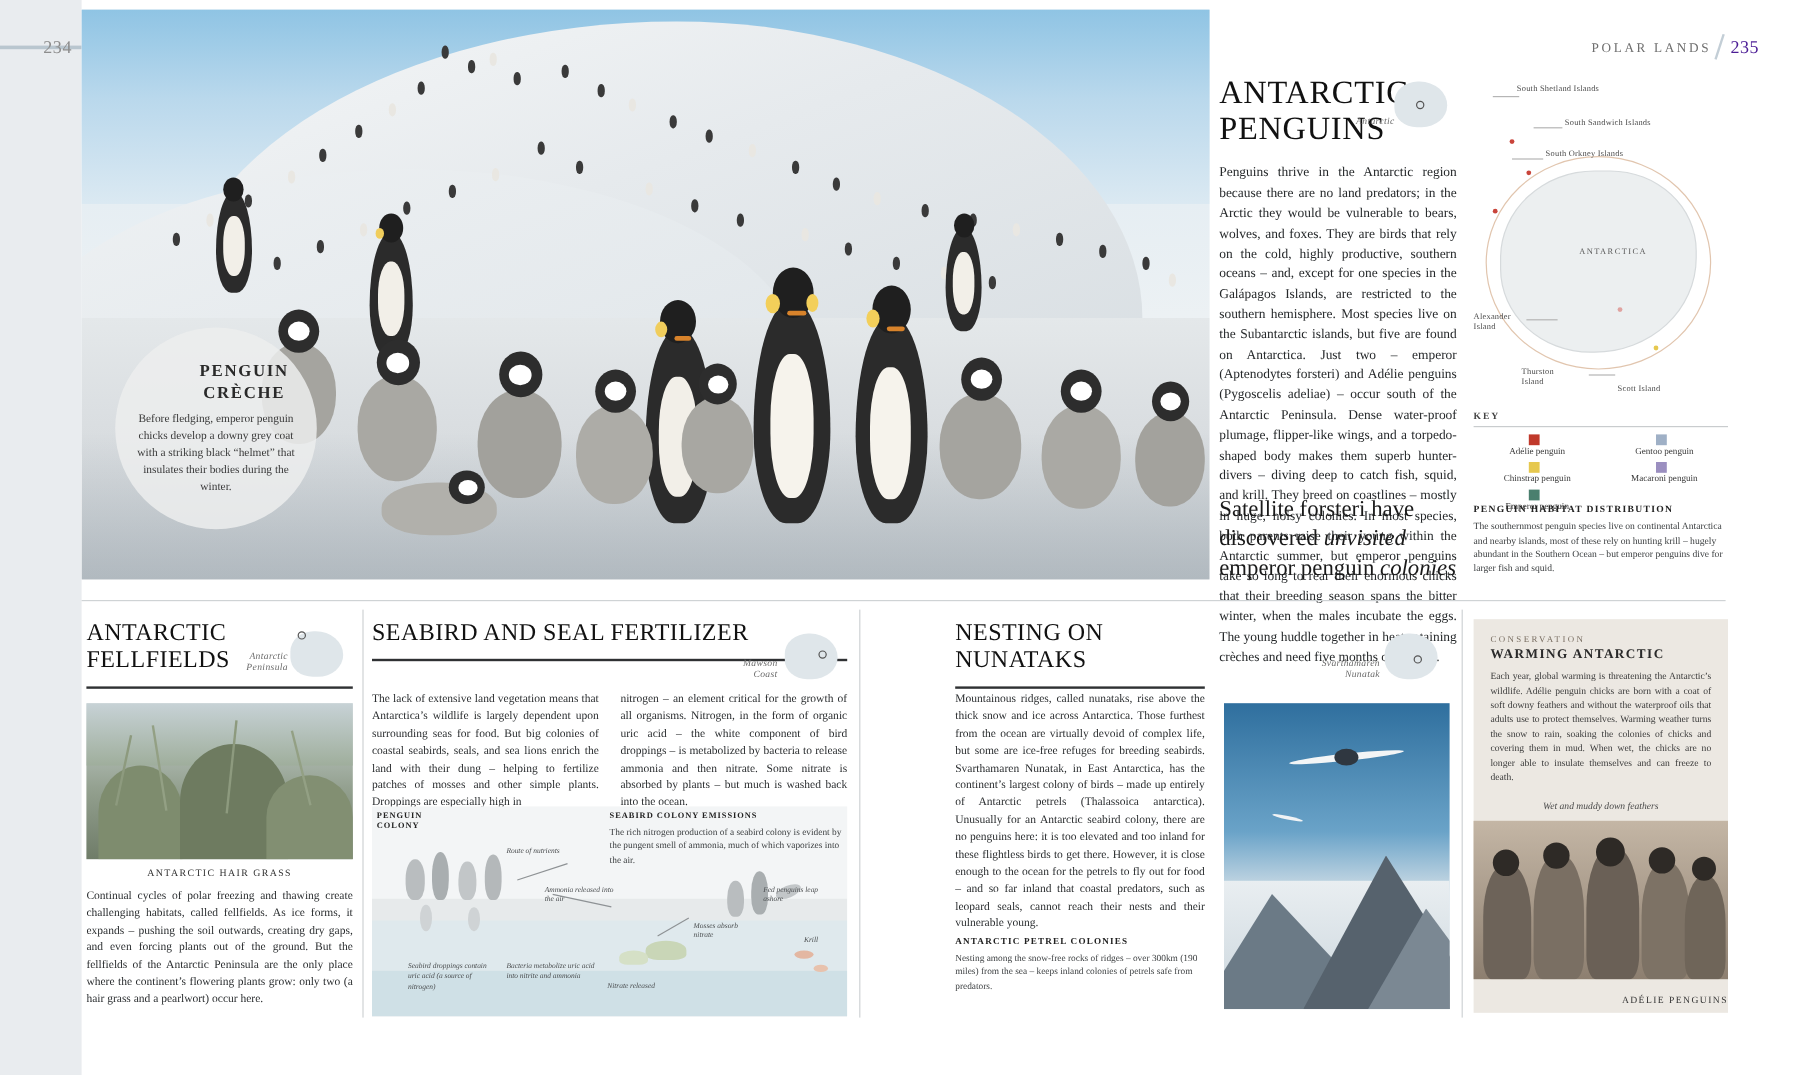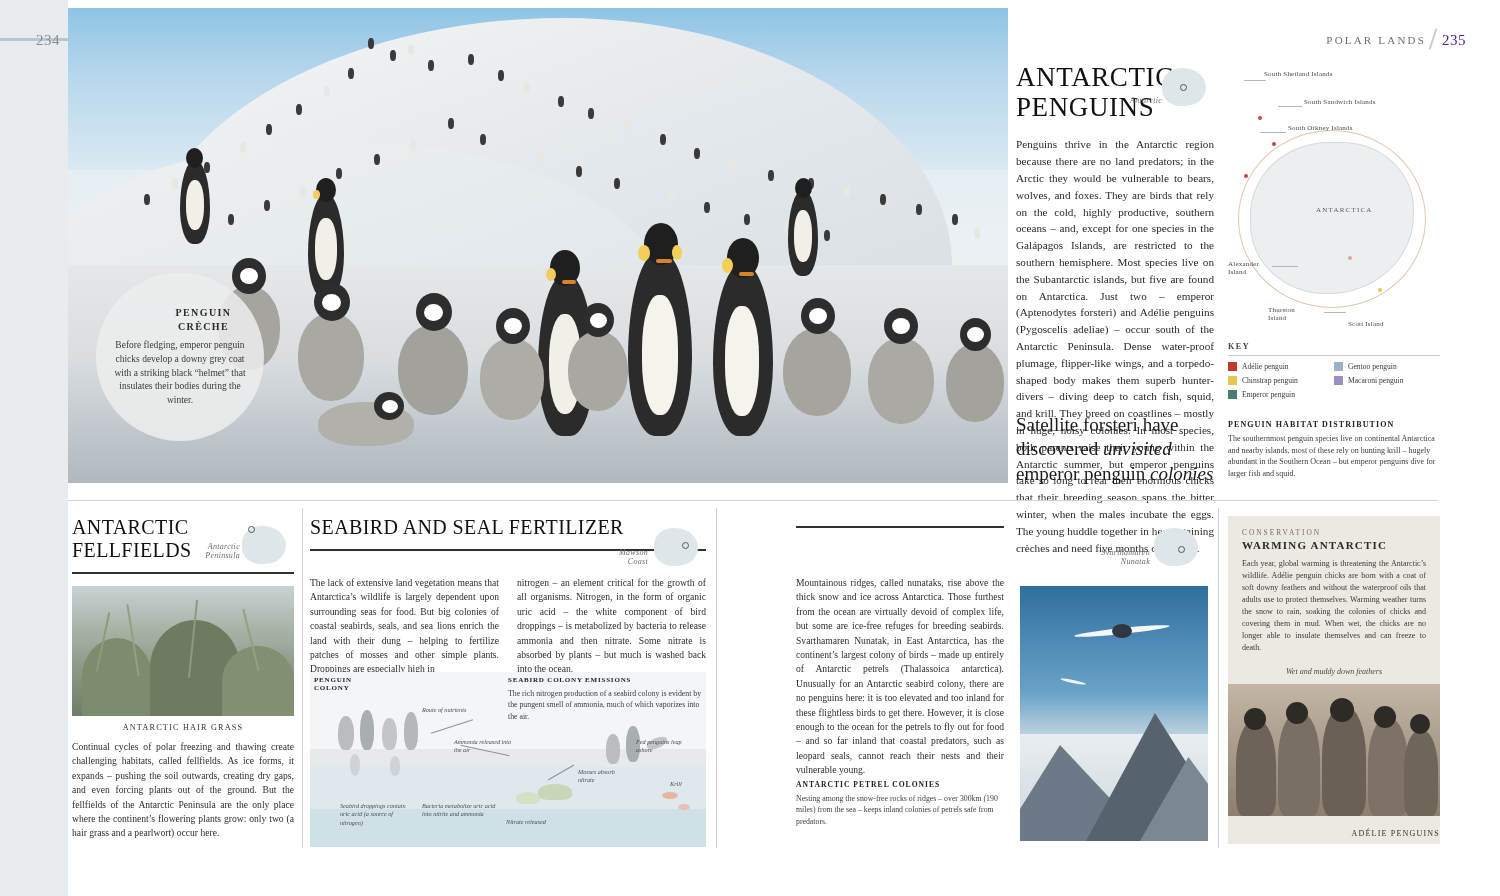--- a/index.html
+++ b/index.html
@@ -52,21 +52,21 @@
   .crowd-dot{position:absolute;width:6px;height:11px;border-radius:46%;background:#3a3a3a;}
   .crowd-dot.w{background:#e9e7e2;}
 
   
   .caption-circle{
     position:absolute;left:28px;bottom:42px;width:168px;height:168px;border-radius:50%;
     background:rgba(236,238,238,.86);
     display:flex;flex-direction:column;align-items:center;justify-content:center;
     text-align:center;padding:12px;box-sizing:border-box;
   }
-  .caption-circle .cc-title{font-size:10px;letter-spacing:1.4px;font-weight:bold;color:#2a2a2a;line-height:1.35;margin-bottom:6px;margin-left:47px;}
+  .caption-circle .cc-title{font-size:14px;letter-spacing:1.4px;font-weight:bold;color:#2a2a2a;line-height:1.35;margin-bottom:6px;margin-left:47px;}
   .caption-circle .cc-body{font-size:9.5px;line-height:1.45;color:#3a3a3a;}
 
   
   .art-title{font-family:"Liberation Serif",serif;font-size:27px;line-height:1.12;letter-spacing:.6px;color:#111;font-weight:normal;}
   .col-text{font-size:11.2px;line-height:1.5;text-align:justify;color:#26292b;}
 
   .pen-block{position:absolute;left:1016px;top:62px;width:198px;}
   .loc-label{font-size:8px;font-style:italic;color:#6a6a6a;letter-spacing:.3px;}
 
   .pullquote{position:absolute;left:1016px;top:413px;width:204px;font-size:19px;line-height:1.28;color:#1a1a1a;font-family:"Liberation Serif",serif;}
@@ -78,21 +78,21 @@
   .map-ring{position:absolute;left:10px;top:74px;width:186px;height:176px;border:1px solid #d9b79a;border-radius:50%;opacity:.8;}
   .map-caption{position:absolute;font-size:7px;color:#4a4a4a;letter-spacing:.2px;}
   .map-dot{position:absolute;width:4px;height:4px;border-radius:50%;background:#c9443a;}
   .map-leader{position:absolute;height:1px;background:#b5b5b5;}
   .antarctica-label{position:absolute;left:88px;top:150px;font-size:7px;letter-spacing:1.2px;color:#5a5a5a;}
 
   .key{position:absolute;left:1228px;top:342px;width:212px;}
   .key-title{font-size:8px;letter-spacing:1.6px;color:#444;font-weight:bold;}
   .key-rule{height:1px;background:#c9ccce;margin:4px 0 6px;}
   .key-grid{display:flex;flex-wrap:wrap;}
-  .key-item{display:flex;align-items:center;width:50%;margin-bottom:5px;font-size:7.6px;color:#3a3a3a;}
+  .key-item{display:flex;align-items:center;width:50%;margin-bottom:5px;font-size:7.6px;color:#3a3a3a;flex-direction:column;}
   .key-swatch{width:9px;height:9px;margin-right:5px;}
 
   .habitat{position:absolute;left:1228px;top:420px;width:212px;}
   .habitat h4{margin:0 0 4px;font-size:8px;letter-spacing:1.1px;color:#222;font-weight:bold;}
   .habitat p{margin:0;font-size:8px;line-height:1.45;color:#3d4042;}
 
   
   .hr-main{position:absolute;left:68px;top:500px;width:1370px;height:1px;background:#cfd3d5;}
   .vr{position:absolute;width:1px;background:#cfd3d5;}
 
@@ -461,20 +461,21 @@
     <div class="dlabel it" style="left:112px;top:130px;width:76px;">Bacteria metabolize uric acid into nitrite and ammonia</div>
     <div class="dlabel it" style="left:196px;top:146px;width:62px;">Nitrate released</div>
   </div>
 
   <div style="position:absolute;left:508px;top:676px;width:198px;">
     <div class="dnote-title" style="position:relative;left:0;top:0;">SEABIRD COLONY EMISSIONS</div>
     <div style="font-size:7.8px;line-height:1.45;color:#3d4042;margin-top:4px;">The rich nitrogen production of a seabird colony is evident by the pungent smell of ammonia, much of which vaporizes into the air.</div>
   </div>
 
   <div class="nest">
+    <div class="sec-title">NESTING ON NUNATAKS</div>
     <div class="sec-rule"></div>
   </div>
   <div style="position:absolute;left:1098px;top:522px;width:110px;">
     <div class="tiny-map" style="margin-left:50px;">
       <div class="blob"></div>
       <div class="mark" style="left:30px;top:24px"></div>
     </div>
     <div class="loc-label" style="position:absolute;left:-18px;top:26px;width:70px;text-align:right;">Svarthamaren Nunatak</div>
   </div>
 

